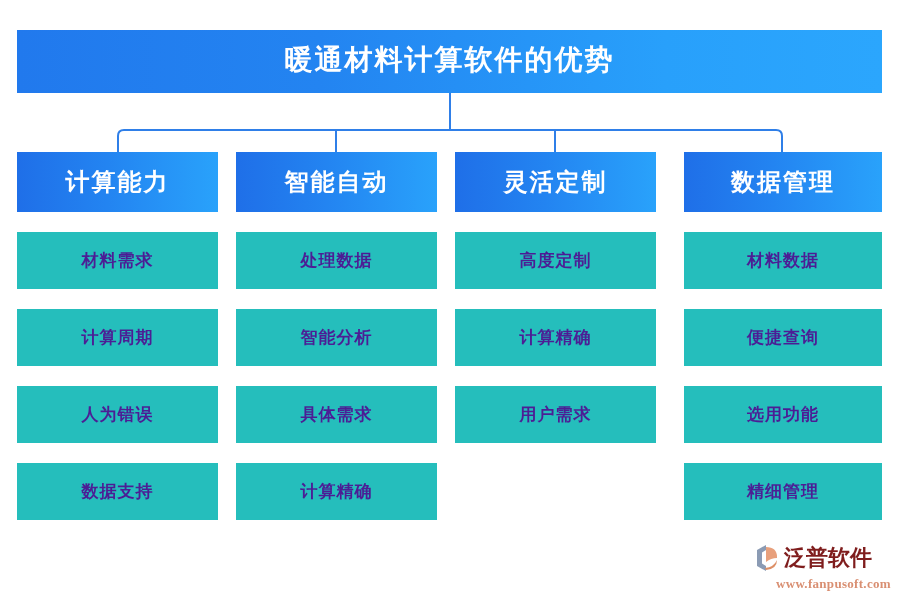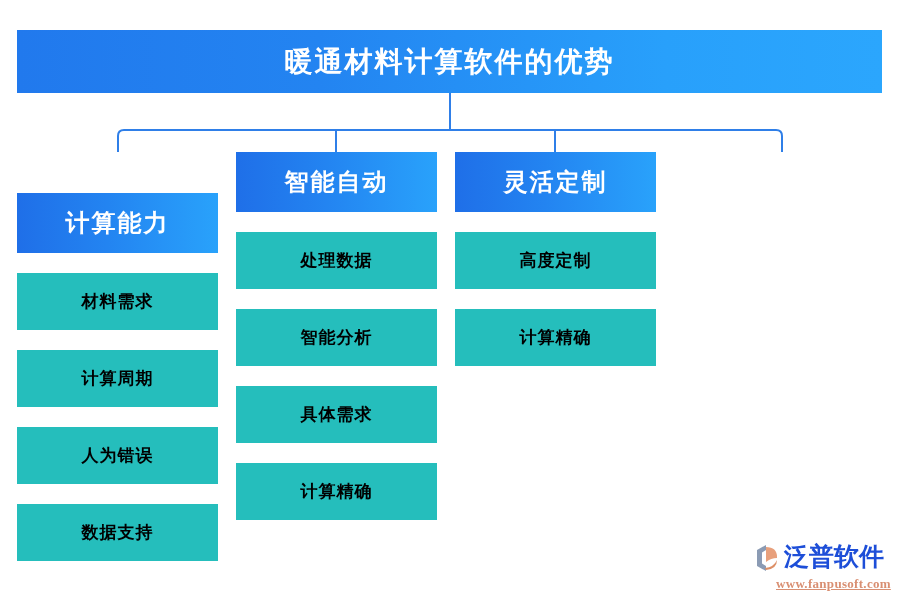--- a/index.html
+++ b/index.html
@@ -31,21 +31,21 @@
     display: flex;
     align-items: center;
     justify-content: center;
   }
   #title-text {
     color: #ffffff;
     font-size: 28px;
     font-weight: bold;
     letter-spacing: 2px;
     line-height: 1;
-    font-family: Liberation Sans, sans-serif;
+    font-family: Liberation Mono, monospace;
   }
 
   
   #connector-svg {
     position: absolute;
     left: 0;
     top: 90px;
     width: 900px;
     height: 65px;
   }
@@ -72,21 +72,21 @@
   }
   .item-box {
     height: 57px;
     background: #25bebc;
     display: flex;
     align-items: center;
     justify-content: center;
     margin-top: 20px;
   }
   .item-label {
-    color: #000000;
+    color: #4c1d95;
     font-size: 17px;
     font-weight: bold;
     letter-spacing: 1px;
     line-height: 1;
     font-family: "DejaVu Sans", "Liberation Sans", sans-serif;
   }
 
   
   #logo {
     position: absolute;
@@ -99,37 +99,36 @@
     display: flex;
     align-items: center;
     height: 30px;
   }
   #logo-mark {
     width: 30px;
     height: 28px;
     flex: 0 0 auto;
   }
   #logo-wordmark {
-    color: #1d4ed8;
-    font-size: 25px;
+    color: #7f1d1d;
+    font-size: 22px;
     font-weight: bold;
     letter-spacing: 0px;
     line-height: 1;
     margin-left: 2px;
-    font-family: Liberation Mono, monospace;
+    font-family: Liberation Serif, serif;
   }
   #logo-url {
     color: #d98f72;
     font-size: 13px;
     font-weight: bold;
     letter-spacing: 0.3px;
     margin-top: 3px;
     margin-left: 24px;
     font-family: "Liberation Serif", "DejaVu Serif", serif;
-    text-decoration: underline;
   }
 </style>
 </head>
 <body>
 
 <div id="canvas">
 
   <div id="title-banner">
     <span id="title-text">暖通材料计算软件的优势</span>
   </div>
@@ -137,21 +136,21 @@
   <svg id="connector-svg" viewBox="0 0 900 65" xmlns="http://www.w3.org/2000/svg">
 
     <path d="M 450 3 L 450 40" stroke="#2f7fe8" stroke-width="2" fill="none"></path>
 
     <path d="M 118 62 L 118 46 Q 118 40 124 40 L 776 40 Q 782 40 782 46 L 782 62" stroke="#2f7fe8" stroke-width="2" fill="none" stroke-linecap="butt"></path>
 
     <path d="M 336 40 L 336 62" stroke="#2f7fe8" stroke-width="2" fill="none"></path>
     <path d="M 555 40 L 555 62" stroke="#2f7fe8" stroke-width="2" fill="none"></path>
   </svg>
 
-  <div class="column" style="left:17px; width:201px;margin-top:41px;">
+  <div class="column" style="left:17px; width:201px;">
     <div class="category-box">
       <span class="category-label">计算能力</span>
     </div>
     <div class="item-box">
       <span class="item-label">材料需求</span>
     </div>
     <div class="item-box">
       <span class="item-label">计算周期</span>
     </div>
     <div class="item-box">
@@ -183,22 +182,42 @@
   <div class="column" style="left:455px; width:201px;">
     <div class="category-box">
       <span class="category-label">灵活定制</span>
     </div>
     <div class="item-box">
       <span class="item-label">高度定制</span>
     </div>
     <div class="item-box">
       <span class="item-label">计算精确</span>
     </div>
-  </div>
-
+    <div class="item-box">
+      <span class="item-label">用户需求</span>
+    </div>
+  </div>
+
+  <div class="column" style="left:684px; width:198px;">
+    <div class="category-box">
+      <span class="category-label">数据管理</span>
+    </div>
+    <div class="item-box">
+      <span class="item-label">材料数据</span>
+    </div>
+    <div class="item-box">
+      <span class="item-label">便捷查询</span>
+    </div>
+    <div class="item-box">
+      <span class="item-label">选用功能</span>
+    </div>
+    <div class="item-box">
+      <span class="item-label">精细管理</span>
+    </div>
+  </div>
 
   <div id="logo">
     <div id="logo-row">
       <svg id="logo-mark" viewBox="0 0 30 28" xmlns="http://www.w3.org/2000/svg">
         <path d="M 14 1 L 5 6 L 5 22 L 14 27 L 14 22 L 10 19.5 L 10 8.5 L 14 6 Z" fill="#8b9bb4"></path>
         <path d="M 14 3 Q 25 3 25 13 L 25 14 Q 19 14 14 18 Z" fill="#e8a07c"></path>
         <path d="M 13 24 Q 22 23 25 16 Q 25 25 14 26 Z" fill="#dd8f66"></path>
       </svg>
       <span id="logo-wordmark">泛普软件</span>
     </div>

